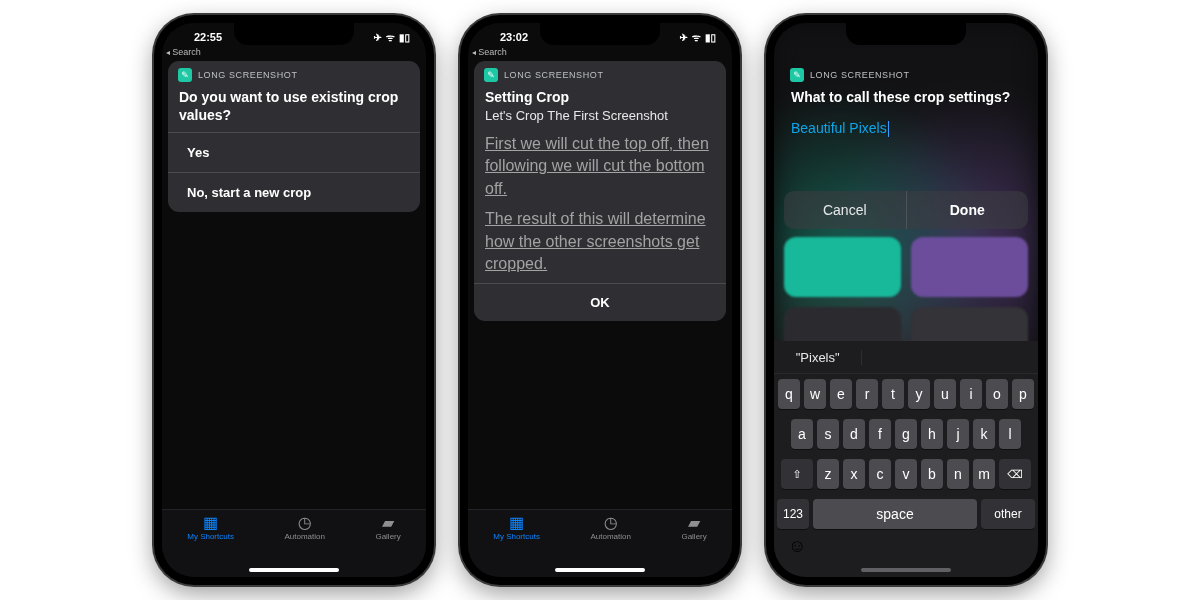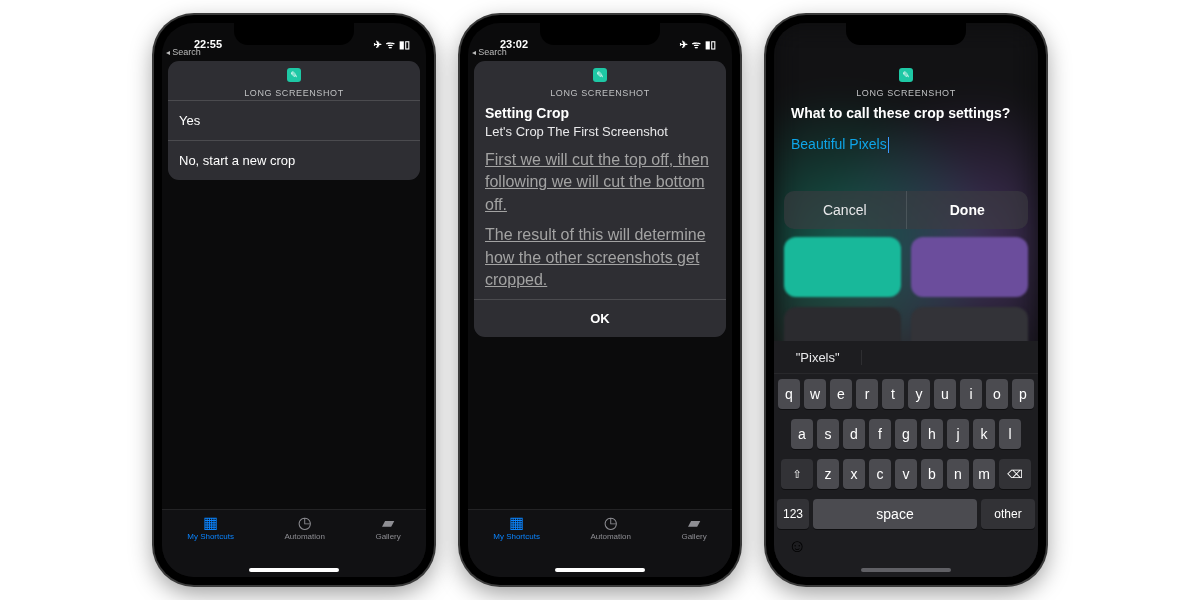--- a/index.html
+++ b/index.html
@@ -52,21 +52,20 @@
     right: 0;
     height: 24px;
     display: flex;
     justify-content: space-between;
     align-items: center;
     padding: 2px 16px 0;
     color: #fff;
     font-size: 11px;
     font-weight: 600;
     z-index: 40;
-    margin-top: 7px;
   }
   .status-left { width: 60px; text-align: center;}
   .status-right { display: flex; gap: 4px; align-items: center; font-size: 10px;}
   .back-to {
     position: absolute;
     top: 24px;
     left: 4px;
     color: #bbb;
     font-size: 9px;
     z-index: 40;
@@ -83,21 +82,20 @@
     border-radius: 11px;
     color: #fff;
     overflow: hidden;
     backdrop-filter: blur(6px);
   }
   .app-row {
     display: flex;
     align-items: center;
     gap: 6px;
     padding: 7px 10px 2px;
-    flex-direction: column;
   }
   .app-icon {
     width: 14px;
     height: 14px;
     background: #1ec8a5;
     border-radius: 3px;
     position: relative;
   }
   .app-icon::after {
     content:"✎";
@@ -107,23 +105,23 @@
     top:0;left:0;right:0;bottom:0;
     text-align:center;
     line-height:14px;
   }
   .app-name { font-size: 9px; letter-spacing: 0.6px; color: #bfc0c2; font-weight:500;}
   .prompt-title { font-size: 14px; font-weight: 600; padding: 4px 11px 8px; line-height:1.3;}
   .subtitle { font-size: 13px; font-weight: 400; color:#e8e8ea; margin-top:2px;}
   .body-text { font-size: 16px; color: #a3a3a3; padding: 0 11px 8px; line-height:1.4;text-decoration:underline;}
   .option-row {
     border-top: 1px solid rgba(255,255,255,0.14);
-    padding: 12px 11px;
+    padding: 12px 19px;
     font-size: 13px;
-    font-weight: 400;
+    font-weight: 700;
     color: #fff;
   }
   .ok-row {
     border-top: 1px solid rgba(255,255,255,0.14);
     padding: 11px 0;
     text-align: center;
     font-size: 13px;
     font-weight: 600;
     color: #fff;
   }
@@ -267,20 +265,21 @@
         <span>▮▯</span>
       </div>
     </div>
     <div class="back-to">Search</div>
 
     <div class="card">
       <div class="app-row">
         <div class="app-icon"></div>
         <div class="app-name">LONG SCREENSHOT</div>
       </div>
+      <div class="prompt-title">Do you want to use existing crop values?</div>
       <div class="option-row">Yes</div>
       <div class="option-row">No, start a new crop</div>
     </div>
 
     <div class="tabbar">
       <div class="tab active">
         <span class="ticon">▦</span>
         <span>My Shortcuts</span>
       </div>
       <div class="tab">

